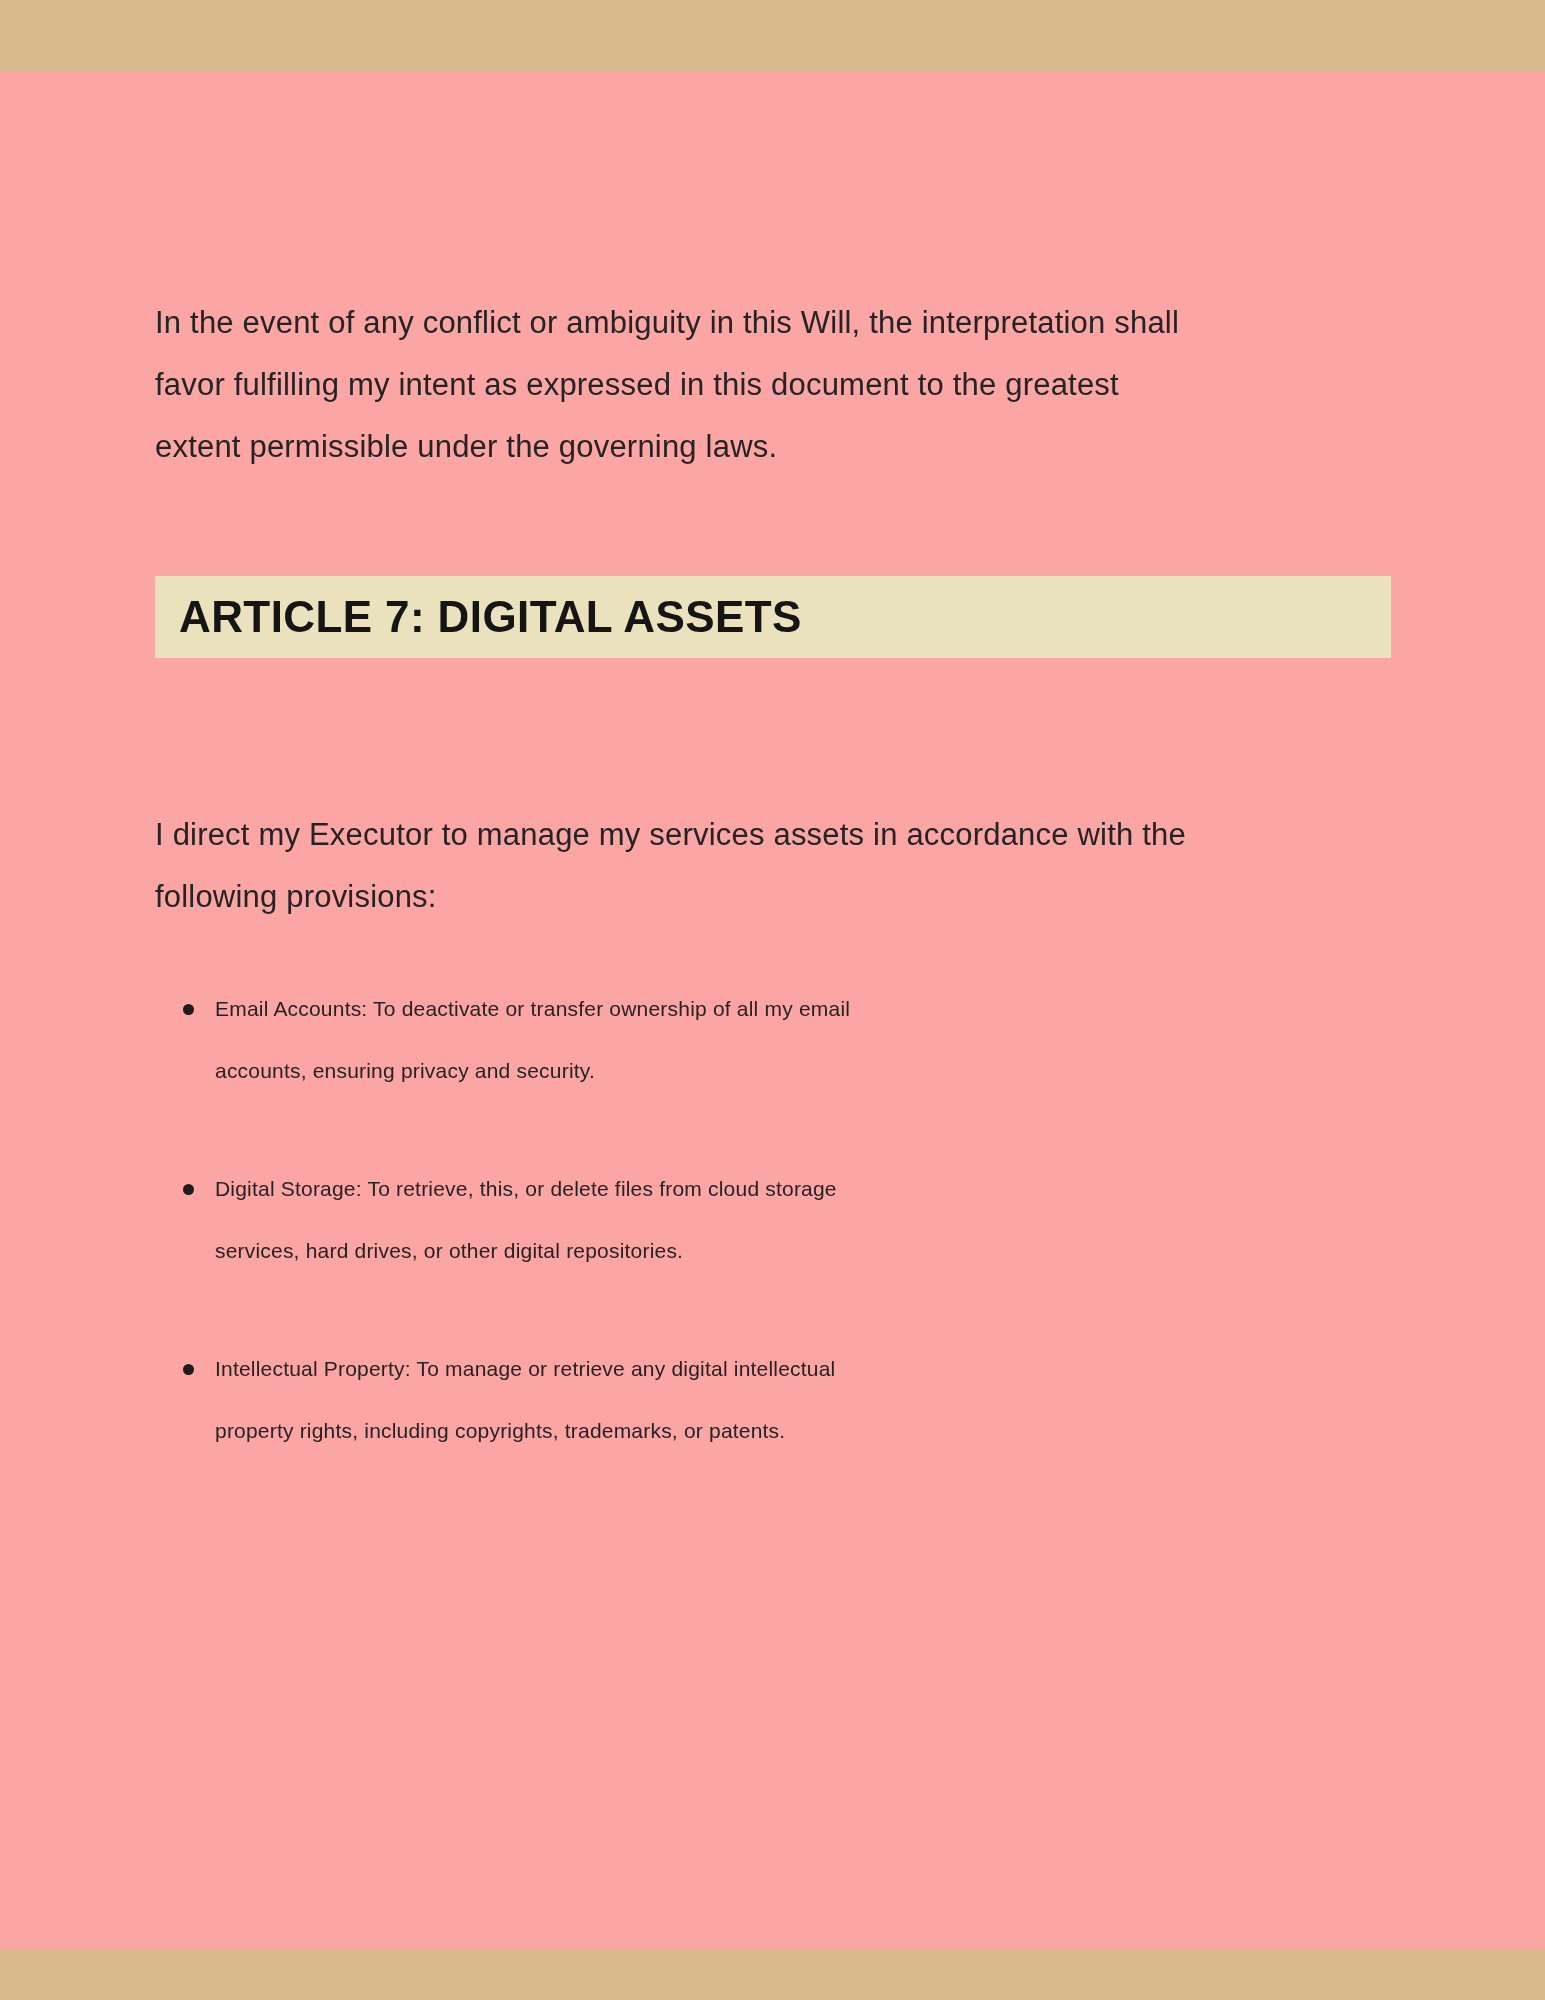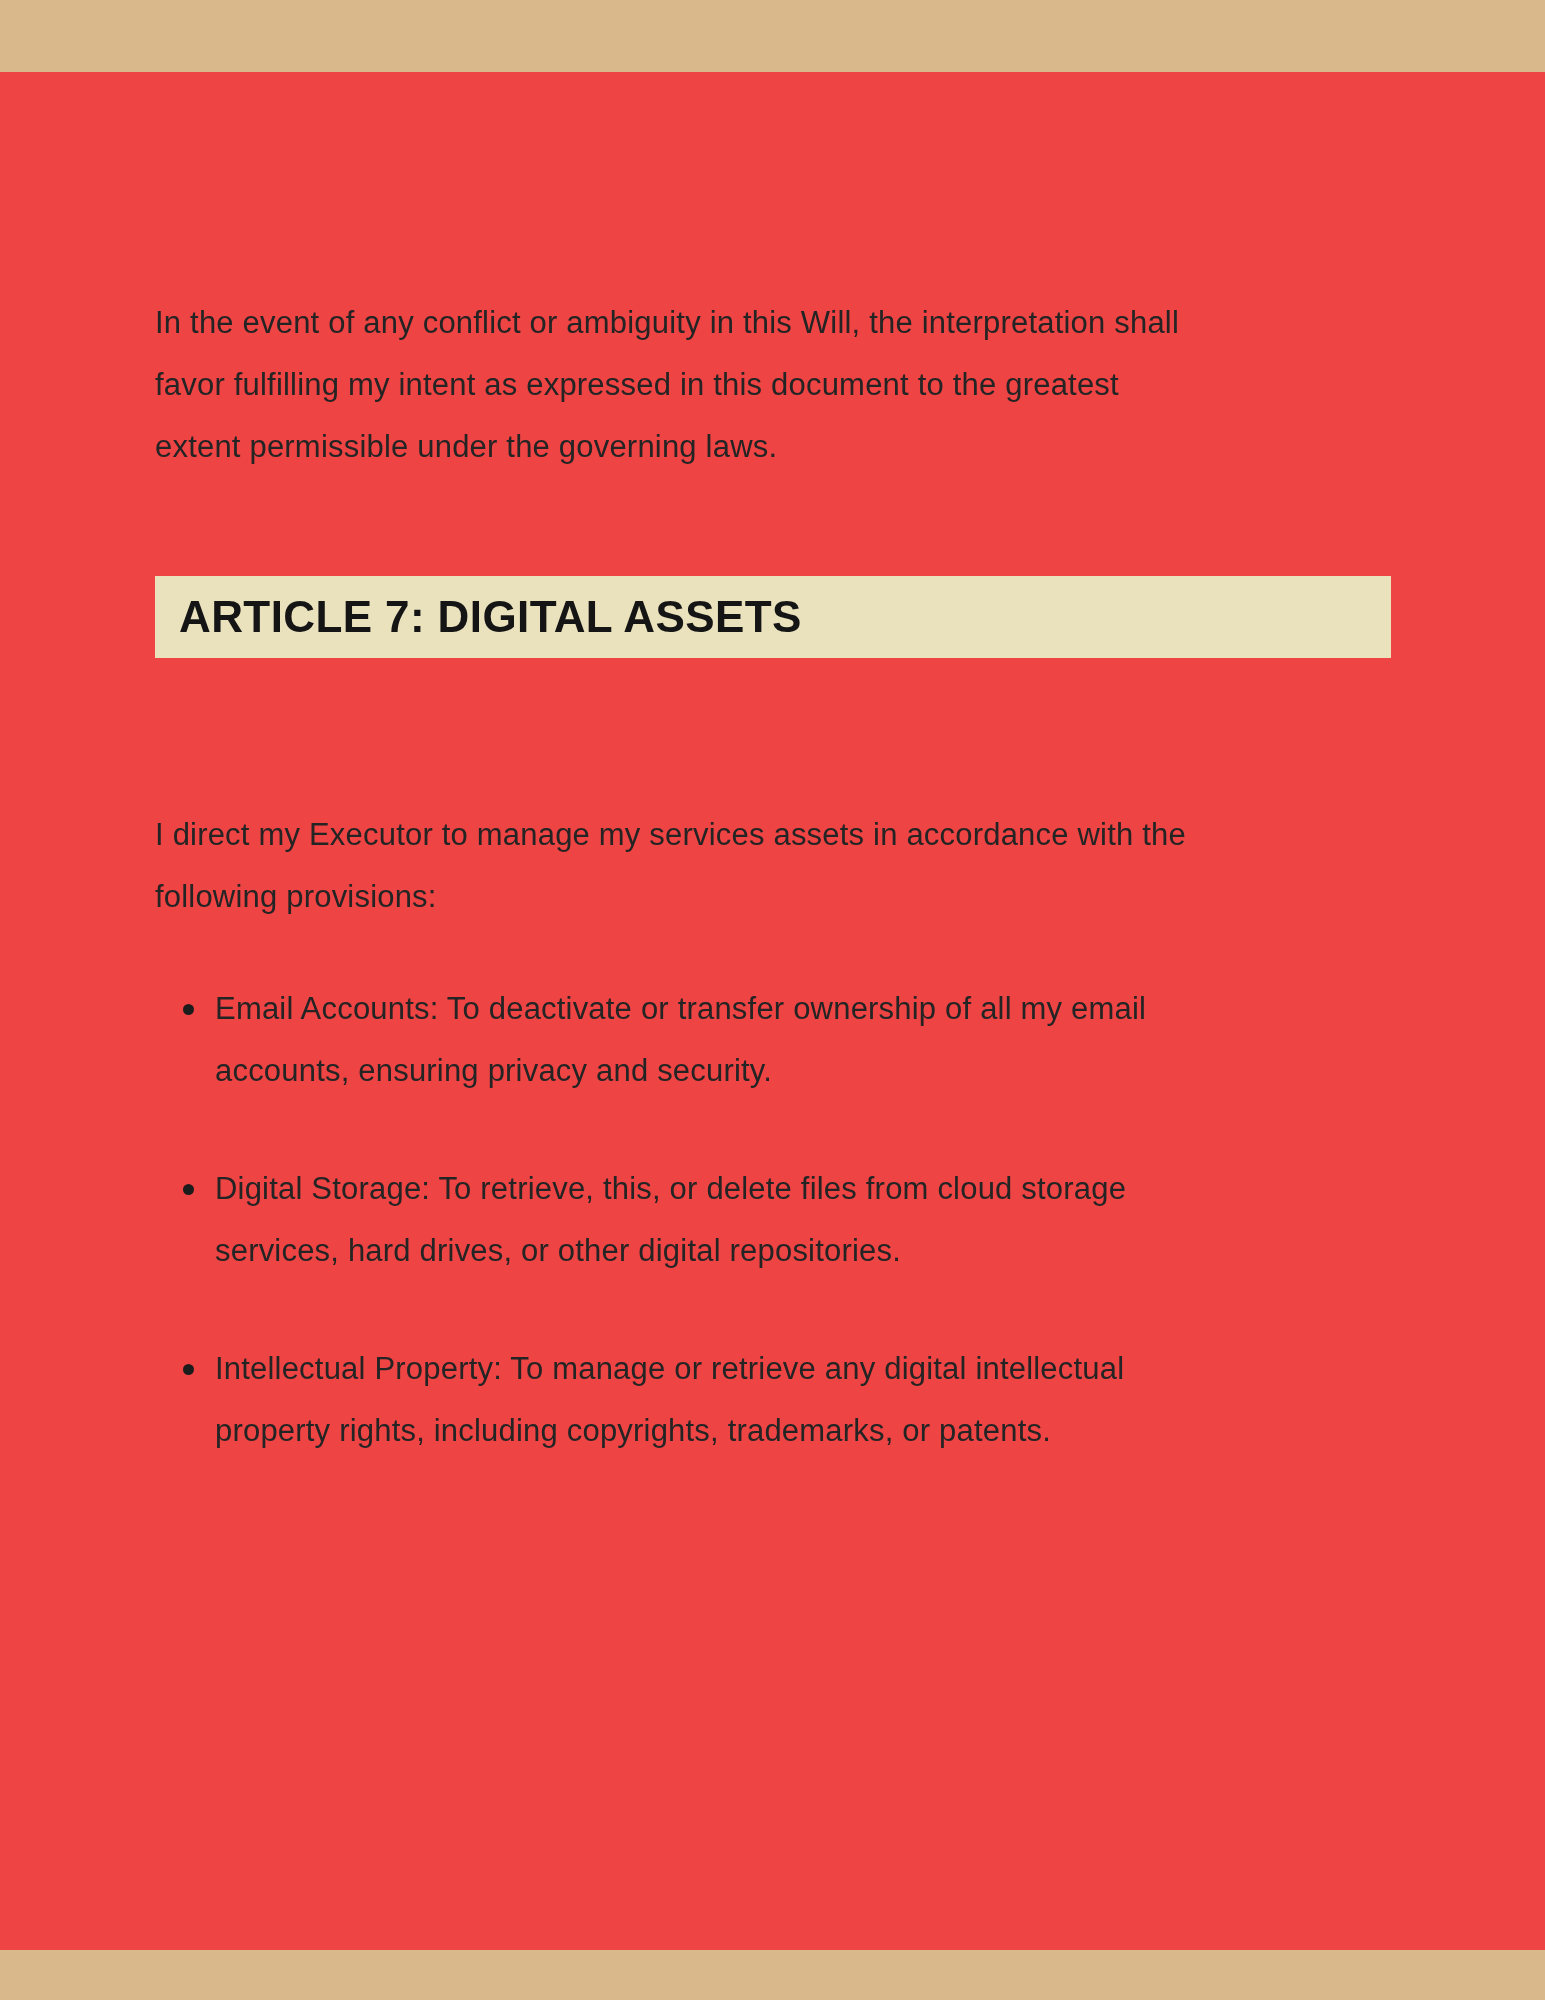--- a/index.html
+++ b/index.html
@@ -4,21 +4,21 @@
 <style>
   html, body {
     margin: 0;
     padding: 0;
     background: #ffffff;
   }
   .page {
     position: relative;
     width: 1545px;
     height: 2000px;
-    background: #ef4444;
+    background: #fca5a5;
     overflow: hidden;
     font-family: "Liberation Sans", "DejaVu Sans", sans-serif;
     color: #242424;
   }
   .accent-bar {
     position: absolute;
     left: 0;
     width: 100%;
     background: #d9b88c;
   }
@@ -63,21 +63,21 @@
     top: 978px;
     width: 1236px;
     margin: 0;
     padding: 0;
     list-style: none;
   }
   ul.bullet-list li {
     position: relative;
     padding-left: 60px;
     margin-bottom: 56px;
-    font-size: 31px;
+    font-size: 21px;
     line-height: 62px;
     letter-spacing: 0.2px;
     color: #242424;
   }
   .bullet-dot {
     position: absolute;
     left: 28px;
     top: 26px;
     width: 11px;
     height: 11px;

